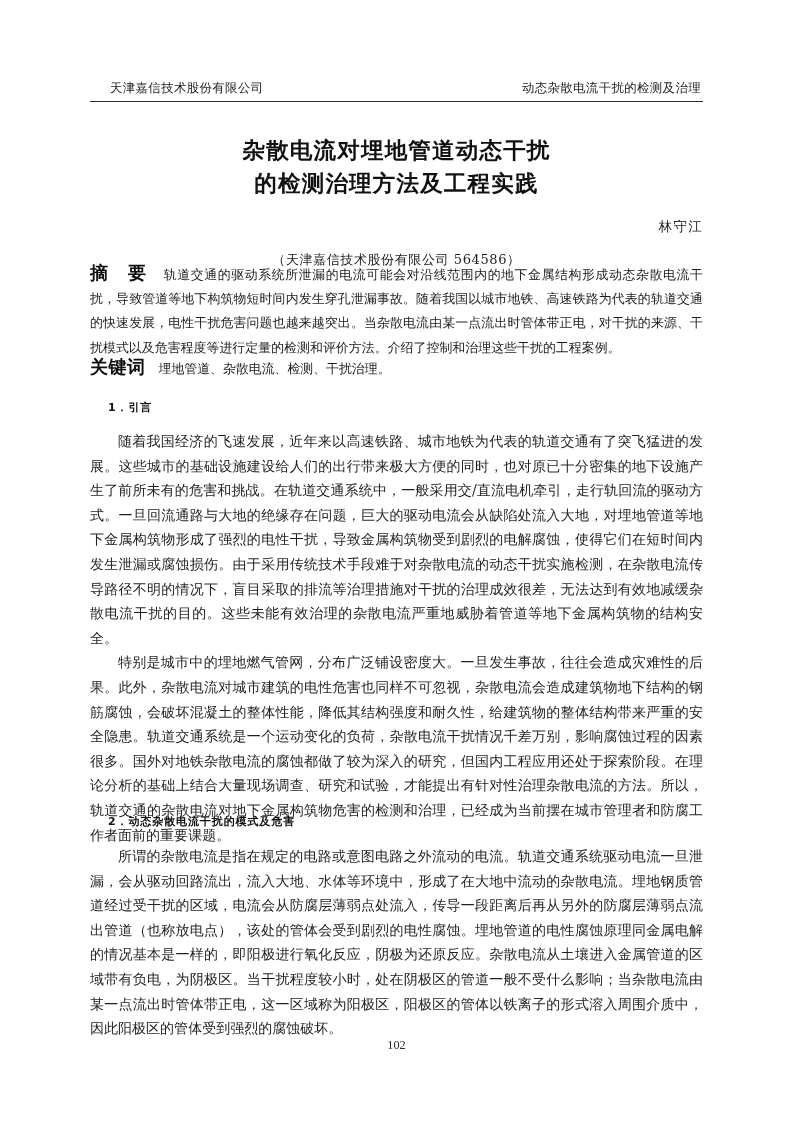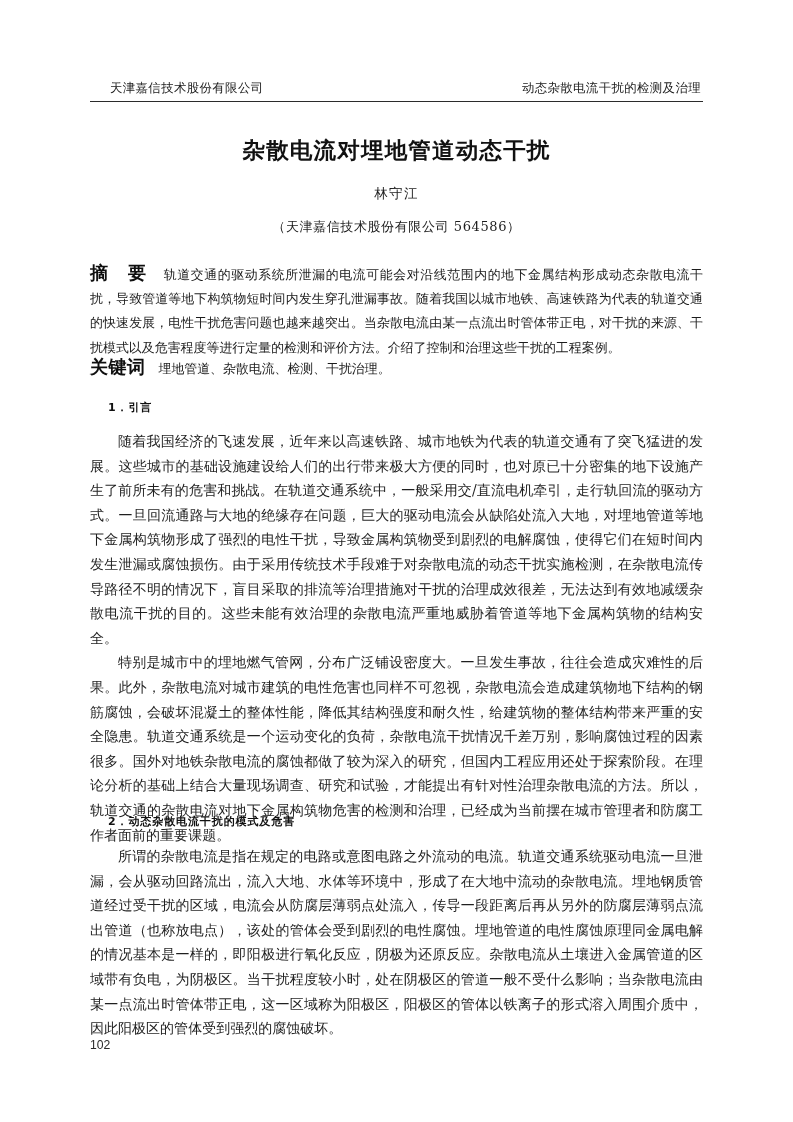--- a/index.html
+++ b/index.html
@@ -69,20 +69,21 @@
     line-height: 33px;
     letter-spacing: 1.2px;
     color: #111111;
   }
   .author {
     margin-top: 18px;
     font-family: "DejaVu Serif", "Liberation Serif", serif;
     font-size: 13.5px;
     letter-spacing: 1.3px;
     color: #1c1c1c;
+    text-align: right;
   }
   .affiliation {
     margin-top: 15px;
     font-family: "DejaVu Serif", "Liberation Serif", serif;
     font-size: 13px;
     letter-spacing: 0.6px;
     color: #1c1c1c;
   }
 
   
@@ -152,40 +153,41 @@
   #section-1 .body-para.p2 { margin-top: 0px; }
   #section-2 { top: 810px; }
   #section-2 .body-para.p1 { margin-top: 10px; }
 
   
   .page-number {
     position: absolute;
     left: 0;
     top: 1038px;
     width: 613px;
-    text-align: left;
-    font-family: Liberation Sans, sans-serif;
+    text-align: center;
+    font-family: Liberation Serif, serif;
     font-size: 12.2px;
     color: #2a2a2a;
     padding-right: 2px;
   }
 </style>
 </head>
 <body>
 
 <div class="page">
   <div class="content">
 
     <div class="running-header">
       <div class="hdr-left">天津嘉信技术股份有限公司</div>
       <div class="hdr-right">动态杂散电流干扰的检测及治理</div>
     </div>
 
     <div class="title-block">
       <div class="doc-title-line">杂散电流对埋地管道动态干扰</div>
+      <div class="doc-title-line">的检测治理方法及工程实践</div>
       <div class="author">林守江</div>
       <div class="affiliation">（天津嘉信技术股份有限公司  564586）</div>
     </div>
 
     <div class="abstract-block">
       <div class="abstract-para"><span class="lbl-bold">摘　要</span><span class="lbl-gap-wide"></span><span>轨道交通的驱动系统所泄漏的电流可能会对沿线范围内的地下金属结构形成动态杂散电流干扰，导致管道等地下构筑物短时间内发生穿孔泄漏事故。随着我国以城市地铁、高速铁路为代表的轨道交通的快速发展，电性干扰危害问题也越来越突出。当杂散电流由某一点流出时管体带正电，对干扰的来源、干扰模式以及危害程度等进行定量的检测和评价方法。介绍了控制和治理这些干扰的工程案例。</span></div>
     </div>
 
     <div class="keywords-block">
       <div class="keywords-text"><span class="lbl-bold">关键词</span><span class="lbl-gap"></span><span>埋地管道、杂散电流、检测、干扰治理。</span></div>

